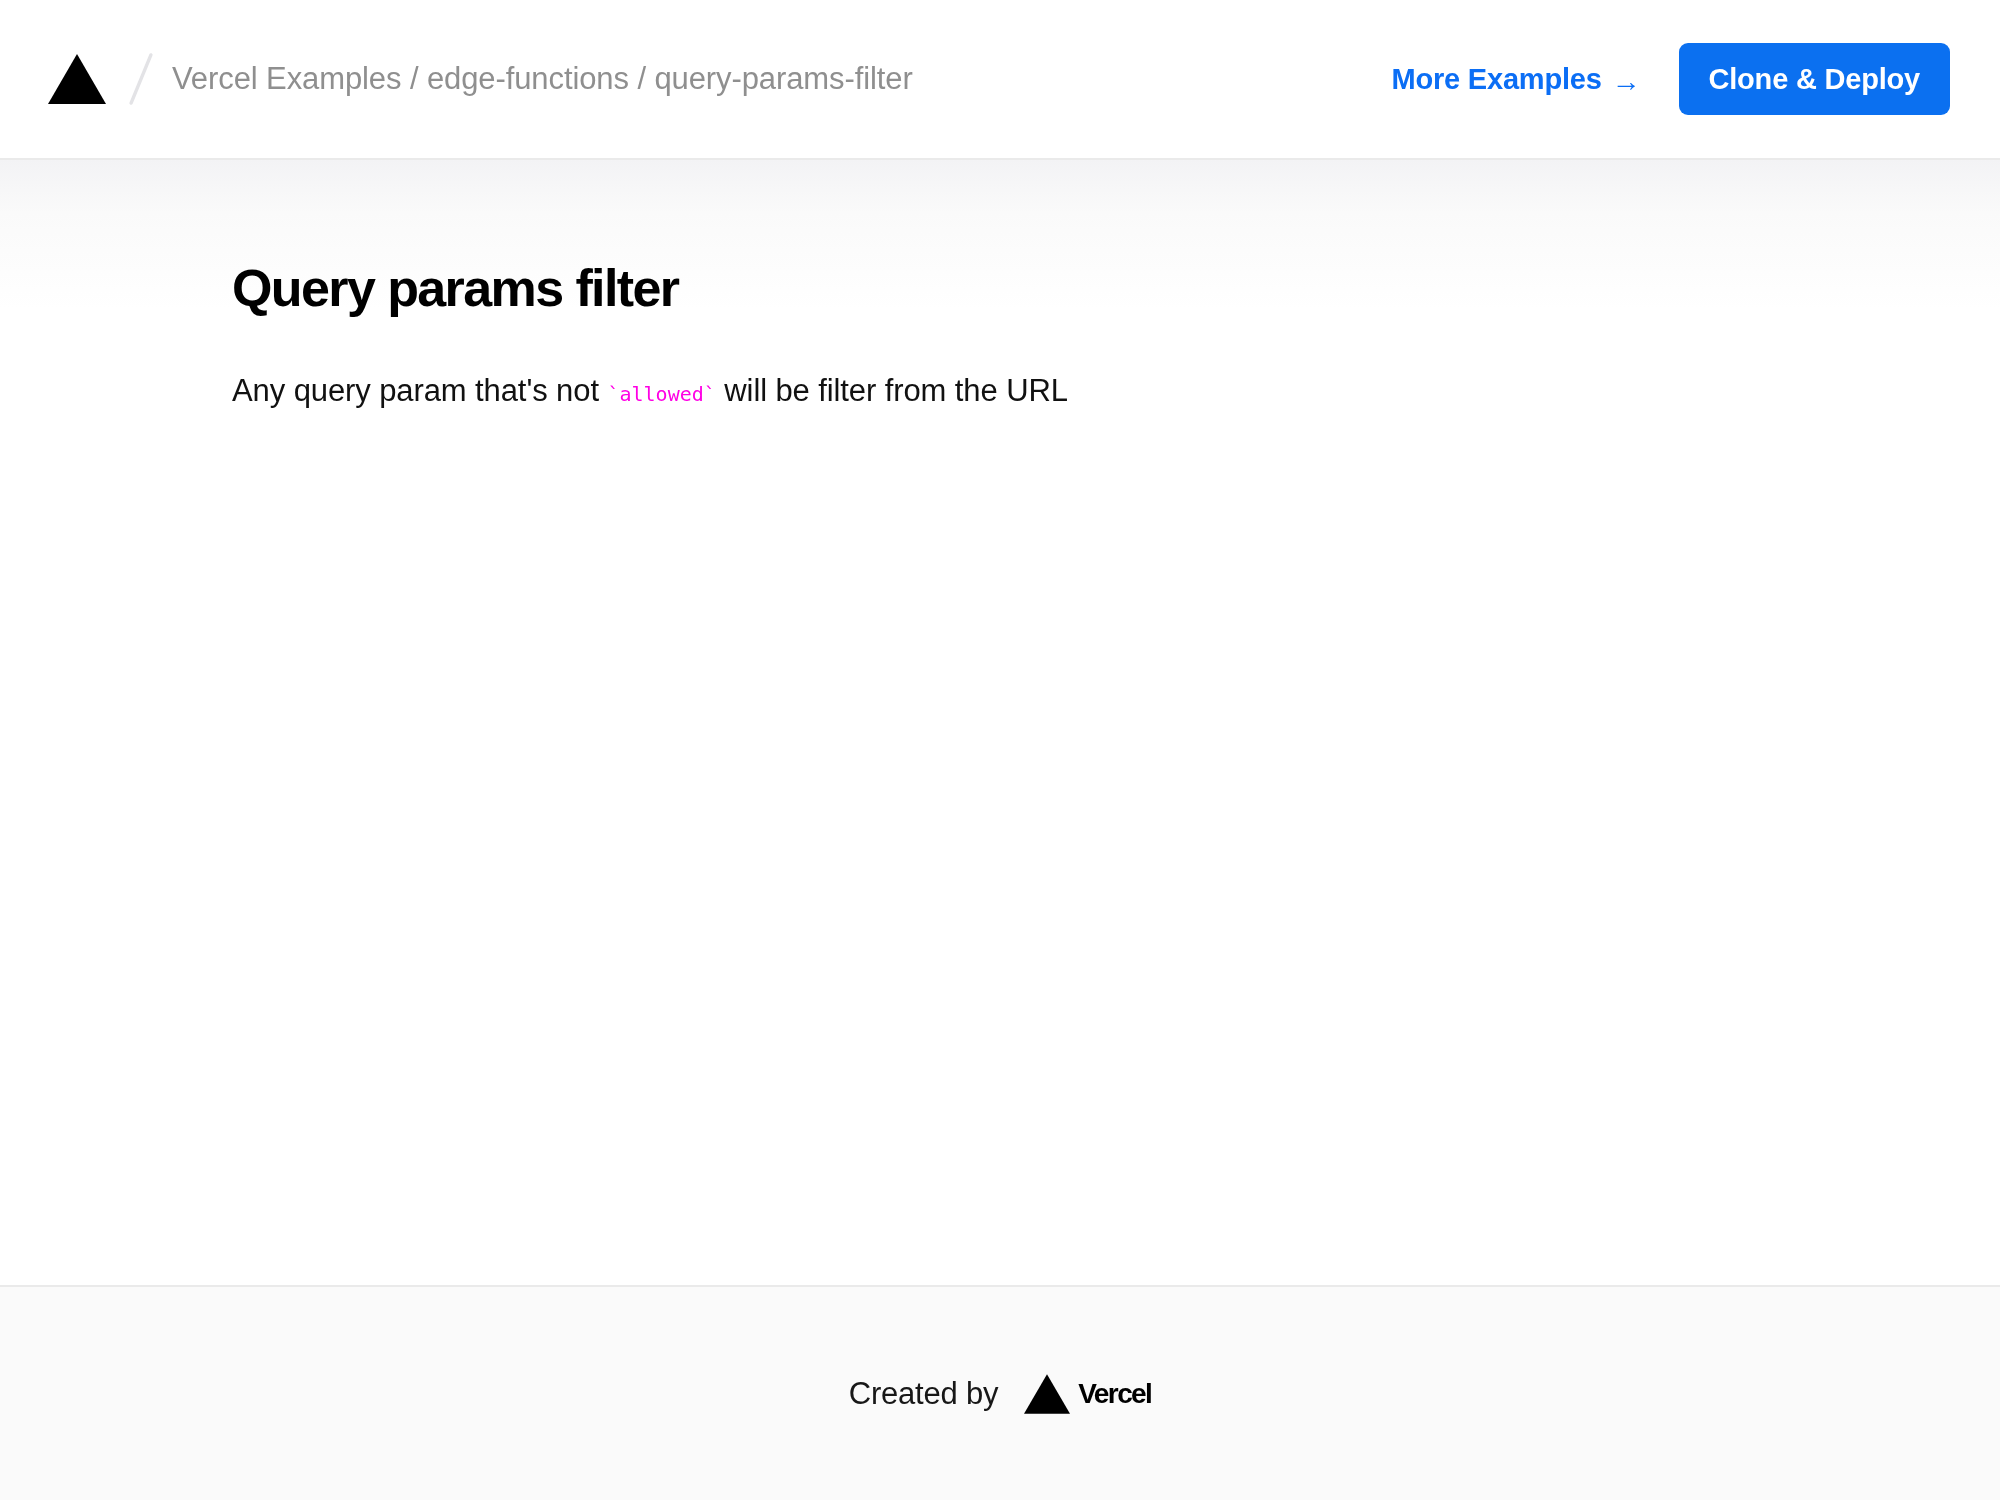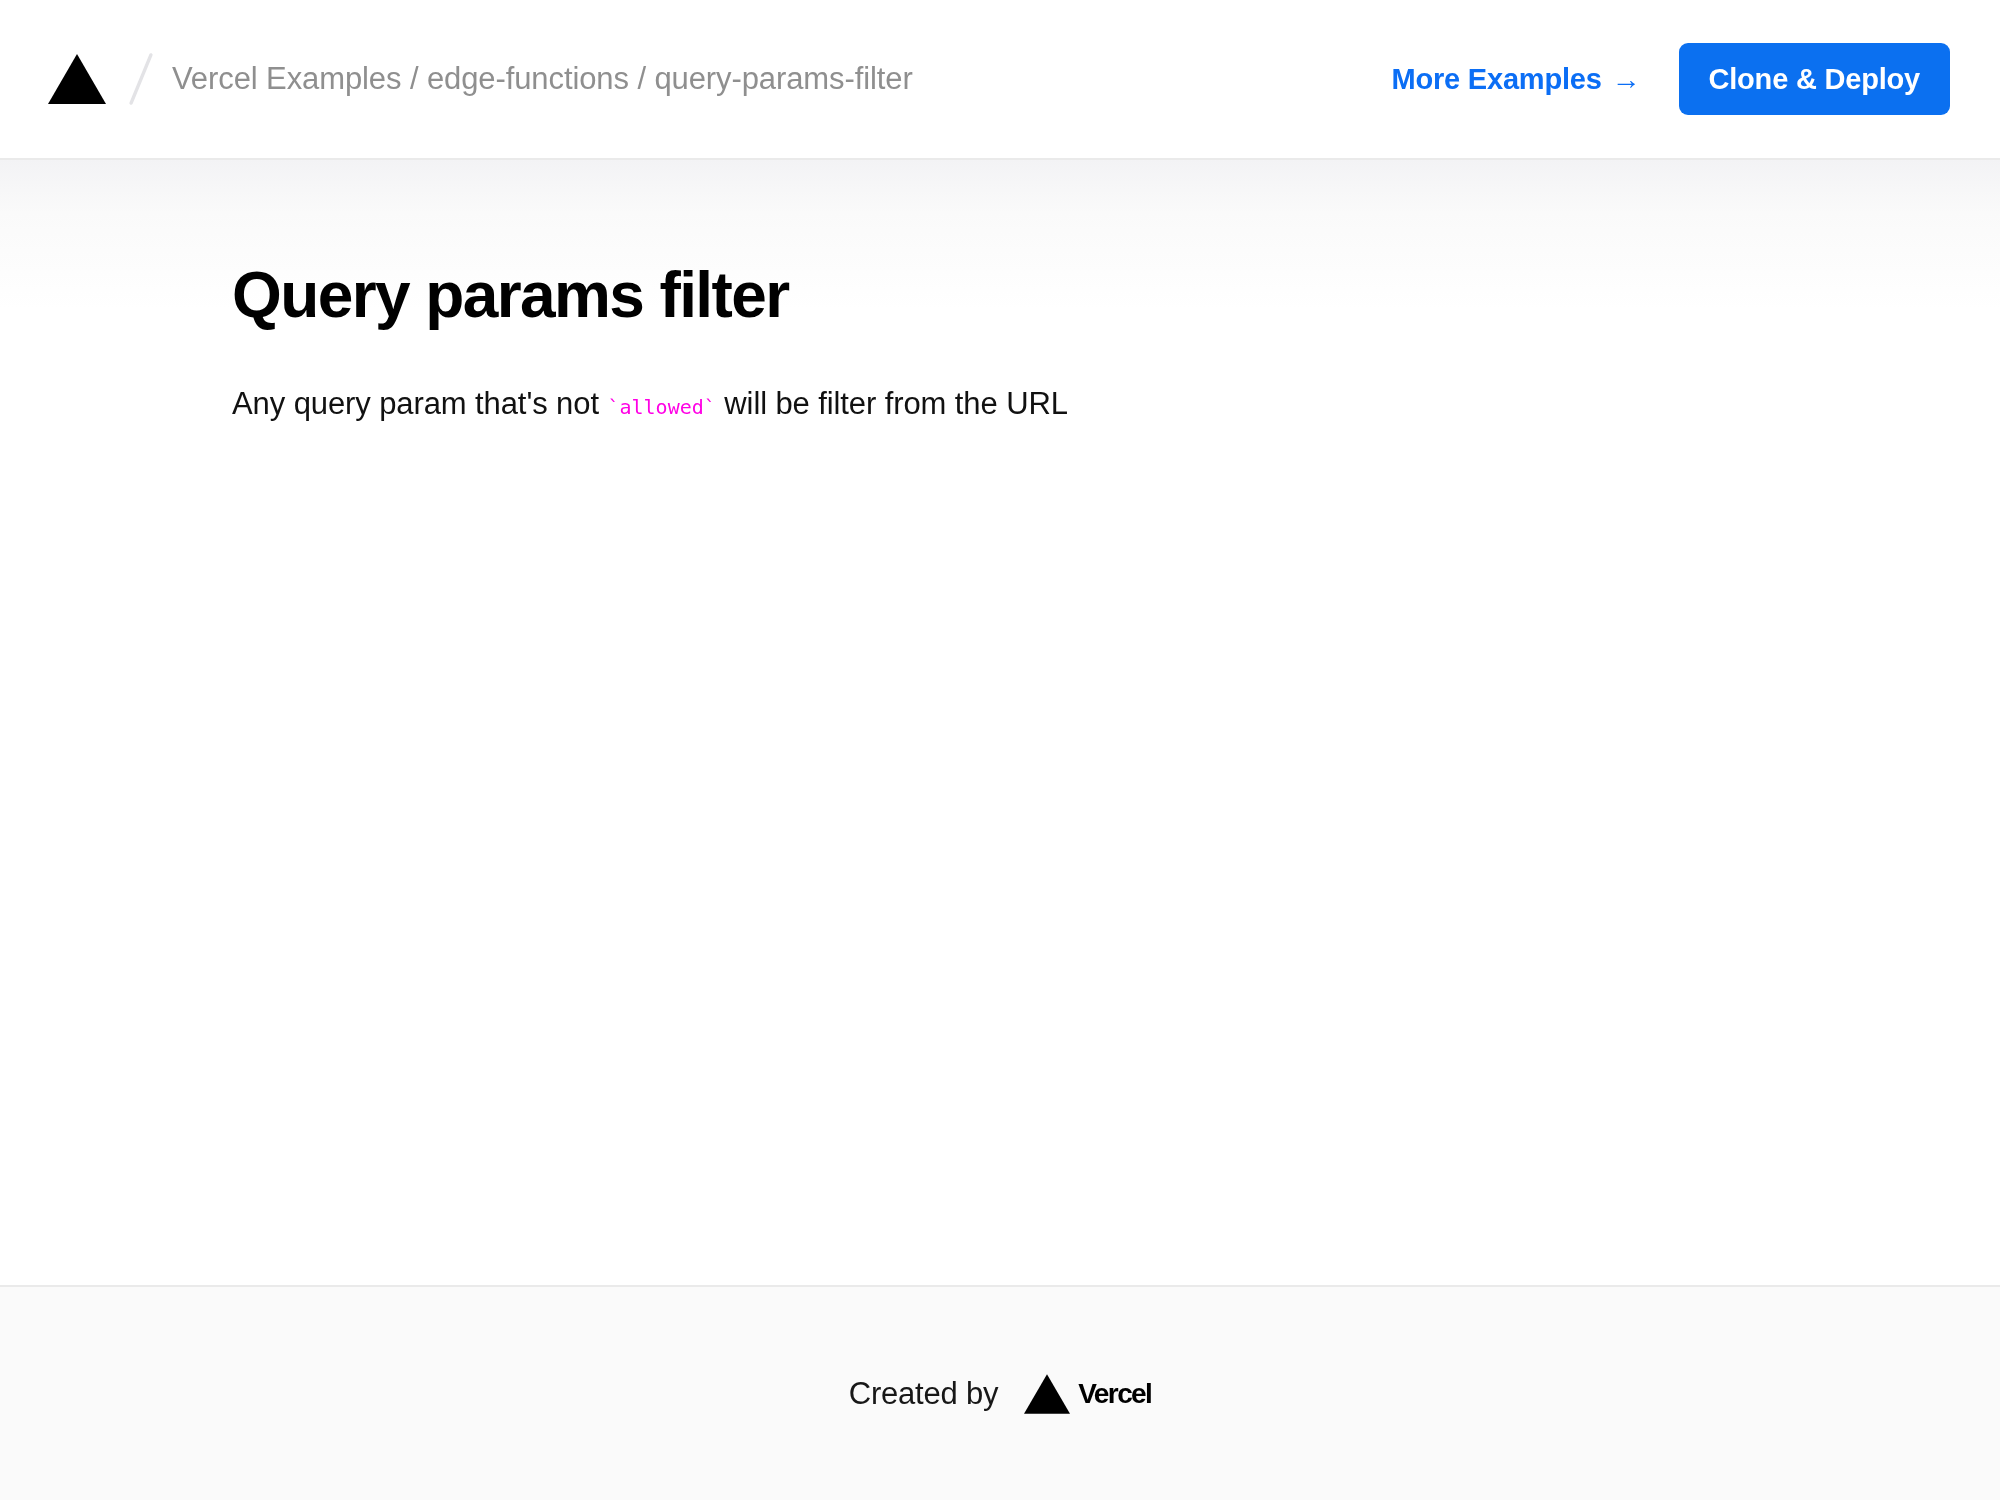--- a/index.html
+++ b/index.html
@@ -75,21 +75,21 @@
   }
 
   .more-examples-link {
     font-size: 29px;
     font-weight: 700;
     color: #0b6ef5;
     text-decoration: none;
     letter-spacing: -0.2px;
     white-space: nowrap;
     display: inline-flex;
-    align-items: center;
+    align-items: flex-end;
     gap: 10px;
     cursor: pointer;
   }
   .more-examples-arrow {
     font-size: 29px;
     line-height: 1;
     color: #0b6ef5;
   }
 
   .clone-deploy-button {
@@ -126,21 +126,21 @@
     background: linear-gradient(to bottom, #f3f3f5 0%, #fafafa 35%, #ffffff 100%);
     pointer-events: none;
   }
 
   .main-inner {
     position: relative;
     padding: 100px 0 0 232px;
   }
 
   .page-title {
-    font-size: 64px;
+    font-size: 52px;
     font-weight: 700;
     color: #000000;
     letter-spacing: -1.6px;
     line-height: 1.1;
   }
 
   .page-description {
     margin-top: 52px;
     font-size: 31px;
     line-height: 1.45;

